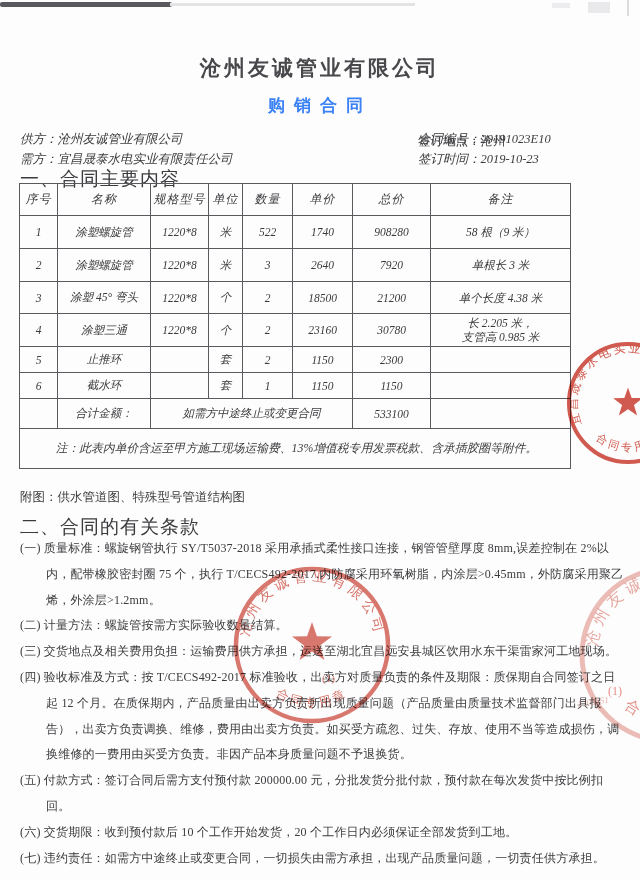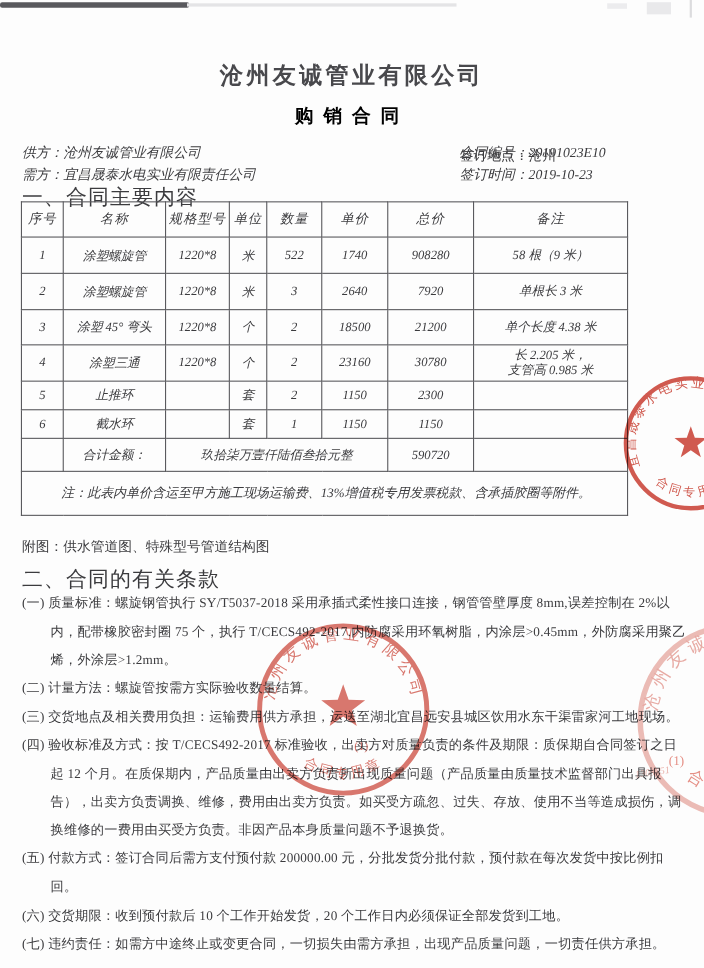--- a/index.html
+++ b/index.html
@@ -10,21 +10,21 @@
   }
   
   .scan-bar{position:absolute;left:0;top:2px;width:172px;height:5px;background:#59595d;border-radius:2px;}
   .scan-smear{position:absolute;left:170px;top:3px;width:245px;height:3px;background:#e4e4e6;}
   .scan-tr1{position:absolute;left:552px;top:3px;width:18px;height:5px;background:#ececee;}
   .scan-tr2{position:absolute;left:588px;top:2px;width:22px;height:11px;background:#e9e9eb;}
   .scan-tr3{position:absolute;left:627px;top:0;width:2px;height:16px;background:#dcdcde;}
 
   .doc-header{position:absolute;top:54px;left:0;width:100%;text-align:center;}
   .company-title{font-size:21px;font-weight:600;letter-spacing:3px;color:#48484c;}
-  .doc-title{margin-top:12px;font-size:17px;font-weight:600;letter-spacing:9px;color:#000000;}
+  .doc-title{margin-top:12px;font-size:17px;font-weight:600;letter-spacing:9px;color:#3b82f6;}
 
   .info{position:absolute;top:115px;left:20px;width:600px;font-size:12.5px;}
   .info .row{position:absolute;left:0;white-space:nowrap;}
   .info .right{left:398px;}
   .r0{top:16px;font-style:italic;} .r1{top:18px;} .r2{top:36px;font-style:italic;}
   .section-title{position:absolute;left:20px;font-size:19px;font-weight:400;letter-spacing:1px;}
   .s1{top:166px;} .s2{top:514px;}
 
   table.items{
     position:absolute;left:19px;top:183px;width:552px;
@@ -154,22 +154,22 @@
       <td></td>
       <td>套</td>
       <td>1</td>
       <td>1150</td>
       <td>1150</td>
       <td class="pre-line"></td>
     </tr>
     <tr class="h30">
       <td></td>
       <td>合计金额：</td>
-      <td colspan="4">玖拾柒万壹仟陆佰叁拾元整</td>
-      <td>590720</td>
+      <td colspan="4">如需方中途终止或变更合同</td>
+      <td>533100</td>
       <td></td>
     </tr>
     <tr class="h40">
       <td colspan="8" class="note-cell">注：此表内单价含运至甲方施工现场运输费、13%增值税专用发票税款、含承插胶圈等附件。</td>
     </tr>
   </tbody>
     </table>
 
   <div class="attachment-line">附图：供水管道图、特殊型号管道结构图</div>
 

